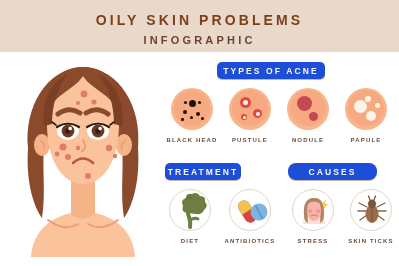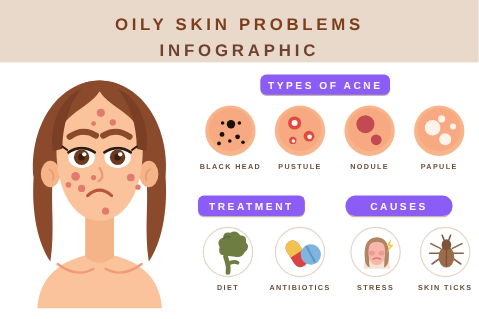--- a/index.html
+++ b/index.html
@@ -18,37 +18,37 @@
   }
   .title{
     position:absolute; left:0; top:12px; width:399px;
     text-align:center;
     font-size:14px; font-weight:bold; letter-spacing:3.1px;
     color:#7d3f1b;
   }
   .subtitle{
     position:absolute; left:0; top:34px; width:399px;
     text-align:center;
-    font-size:14px; font-weight:bold; letter-spacing:3.2px;
+    font-size:11px; font-weight:bold; letter-spacing:3.2px;
     color:#6d4330;
   }
 
   
   .badge{
     position:absolute;
-    background:#8b5cf6;
+    background:#1d4ed8;
     border-radius:5px;
     color:#fdf6ee;
     font-size:8.5px; font-weight:bold; letter-spacing:2.1px;
     display:flex; align-items:center; justify-content:center;
     height:17px;
     box-shadow:0 1px 0 rgba(90,52,28,.35);
   }
   #badge-acne     { left:217px; top:62px;  width:108px; }
-  #badge-treat    { left:165px; top:163px; width:89px; }
+  #badge-treat    { left:165px; top:163px; width:76px; }
   #badge-causes   { left:288px; top:163px; width:89px;border-radius:8px; }
 
   
   .cell{ position:absolute; width:54px; text-align:center; }
   .circ{
     width:42px; height:42px; border-radius:50%;
     margin:0 auto; position:relative; overflow:hidden;
   }
   .circ.ring{
     background:#ffffff;

